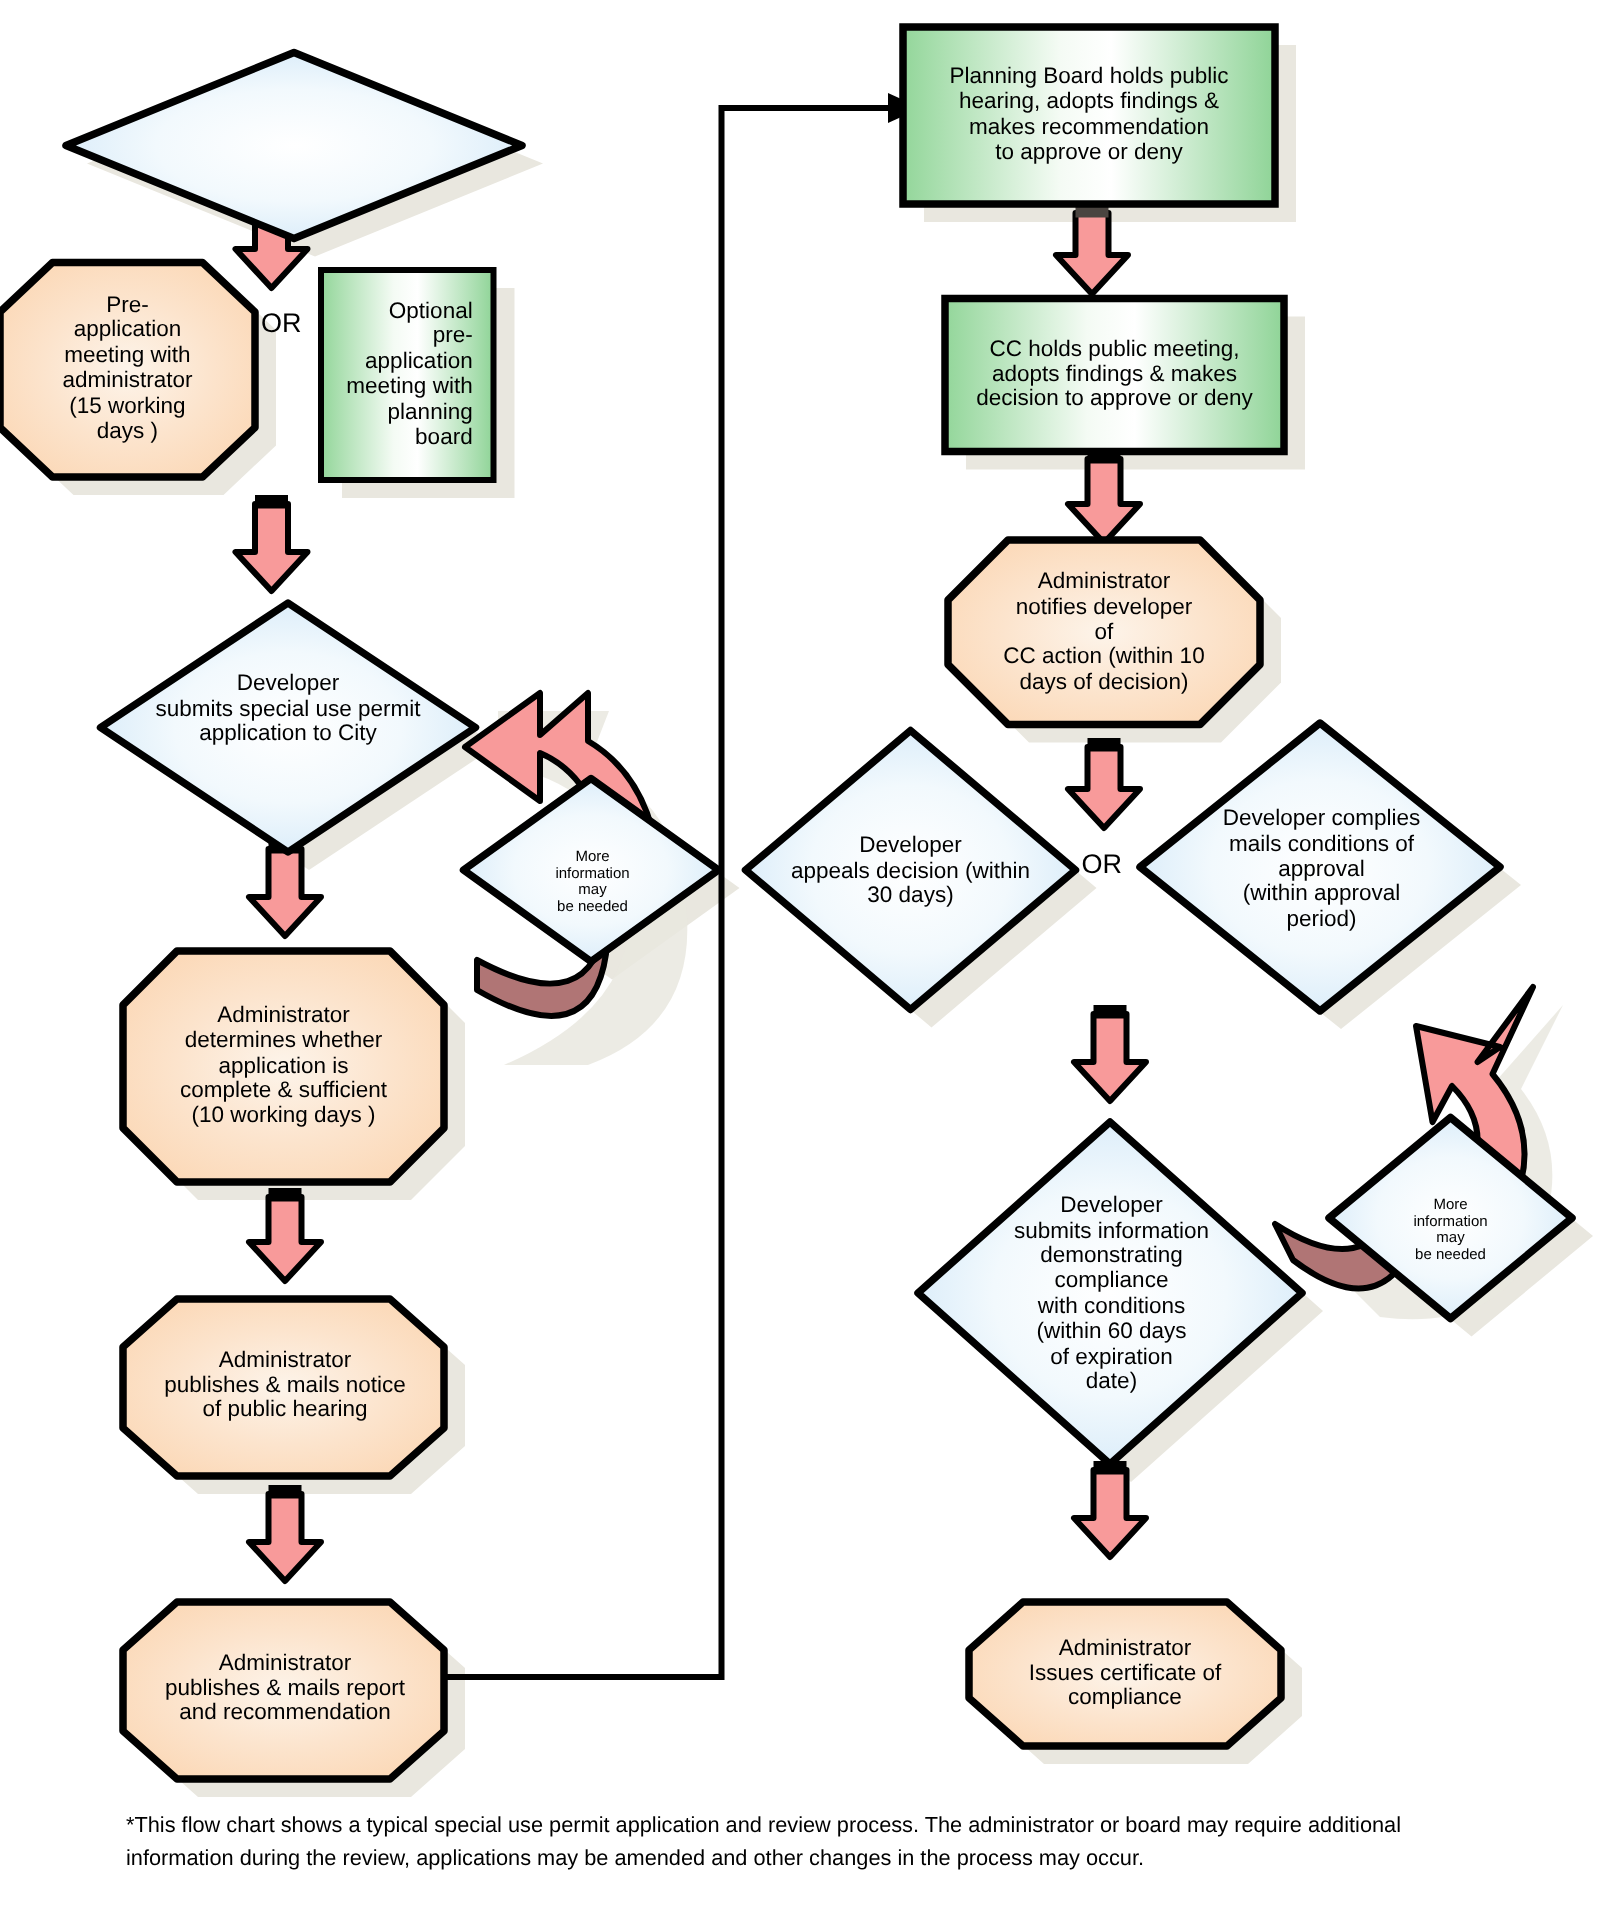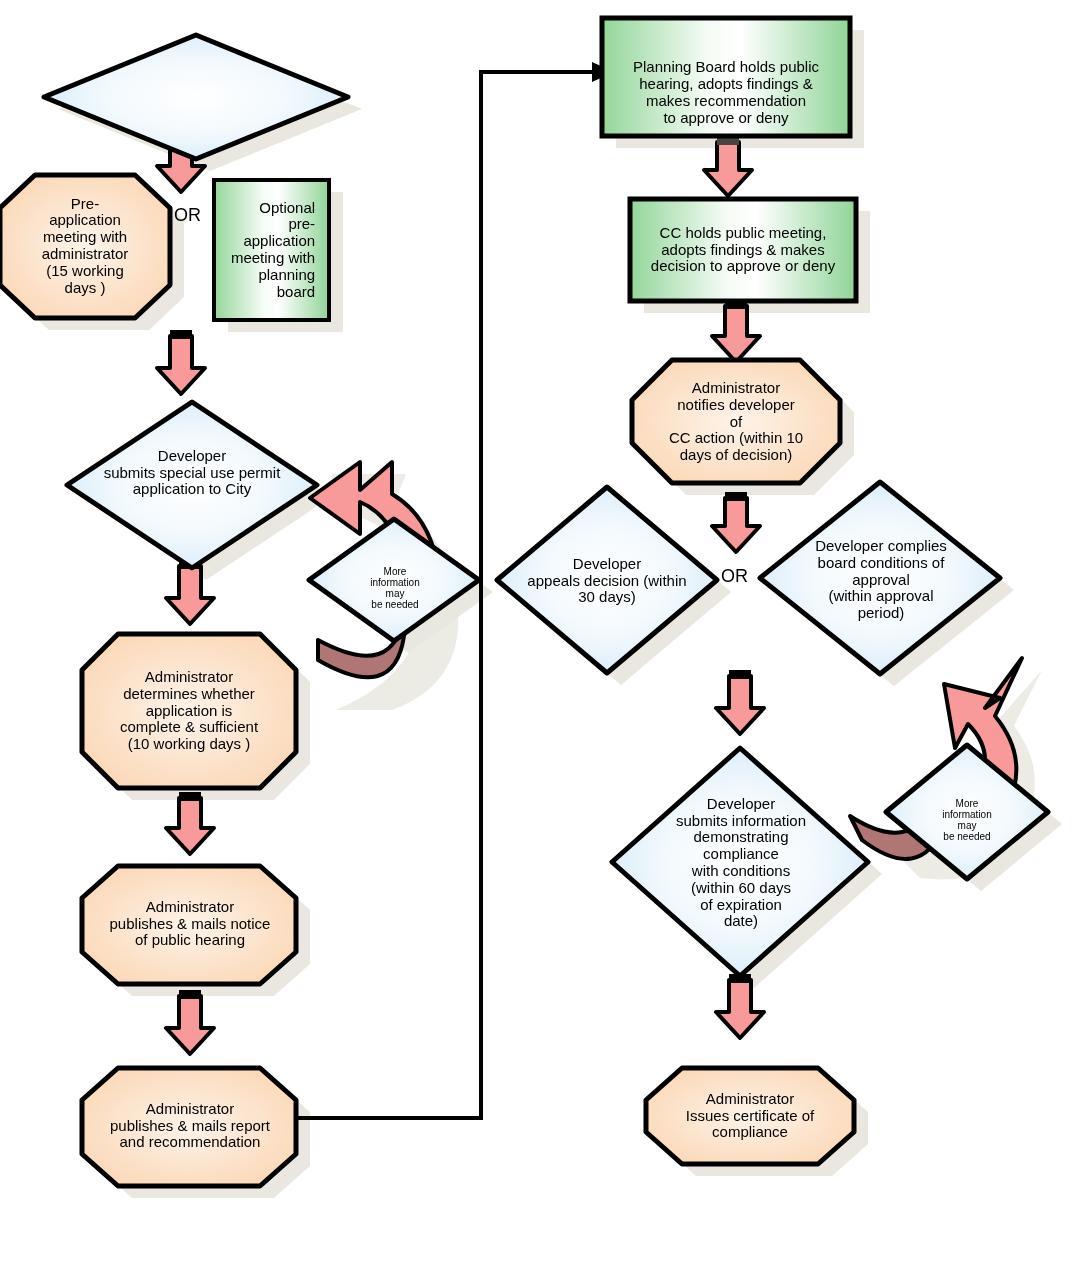--- a/index.html
+++ b/index.html
@@ -270,21 +270,21 @@
 (10 working days )</div>
 
   <div class="node-label lbl-15" style="left:82px; top:876px; width:216px; height:96px;">Administrator
 publishes &amp; mails notice
 of public hearing</div>
 
   <div class="node-label lbl-15" style="left:82px; top:1078px; width:216px; height:96px;">Administrator
 publishes &amp; mails report
 and recommendation</div>
 
-  <div class="node-label lbl-15" style="left:606px; top:44px; width:240px; height:98px;">Planning Board  holds public
+  <div class="node-label lbl-15" style="left:606px; top:28px; width:240px; height:98px;">Planning Board  holds public
 hearing, adopts findings &amp;
 makes recommendation
 to approve or deny</div>
 
   <div class="node-label lbl-15" style="left:632px; top:208px; width:222px; height:84px;">CC holds public meeting,
 adopts findings &amp; makes
 decision to approve or deny</div>
 
   <div class="node-label lbl-15" style="left:636px; top:366px; width:200px; height:112px;">Administrator
 notifies developer
@@ -292,21 +292,21 @@
 CC action (within 10
 days of decision)</div>
 
   <div class="node-label lbl-15" style="left:508px; top:546px; width:198px; height:70px;">Developer
 appeals decision (within
 30 days)</div>
 
   <div class="or-label" style="left:721px; top:566px;">OR</div>
 
   <div class="node-label lbl-15" style="left:790px; top:528px; width:182px; height:104px;">Developer complies
-board  conditions of
+mails  conditions of
 approval
 (within approval
 period)</div>
 
   <div class="node-label lbl-15" style="left:648px; top:788px; width:186px; height:150px;">Developer
 submits information
 demonstrating
 compliance
 with conditions
 (within 60 days
@@ -315,14 +315,15 @@
 
   <div class="node-label lbl-135" style="left:908px; top:778px; width:118px; height:84px;">More
 information
 may
 be needed</div>
 
   <div class="node-label lbl-15" style="left:650px; top:1082px; width:200px; height:68px;">Administrator
 Issues certificate of
 compliance</div>
 
+  <div id="footnote">*This flow chart shows a typical special use permit application and review process. The administrator or board may require additional information during the review, applications may be amended and other changes in the process may occur.</div>
 
 </div>
 
 </body></html>

